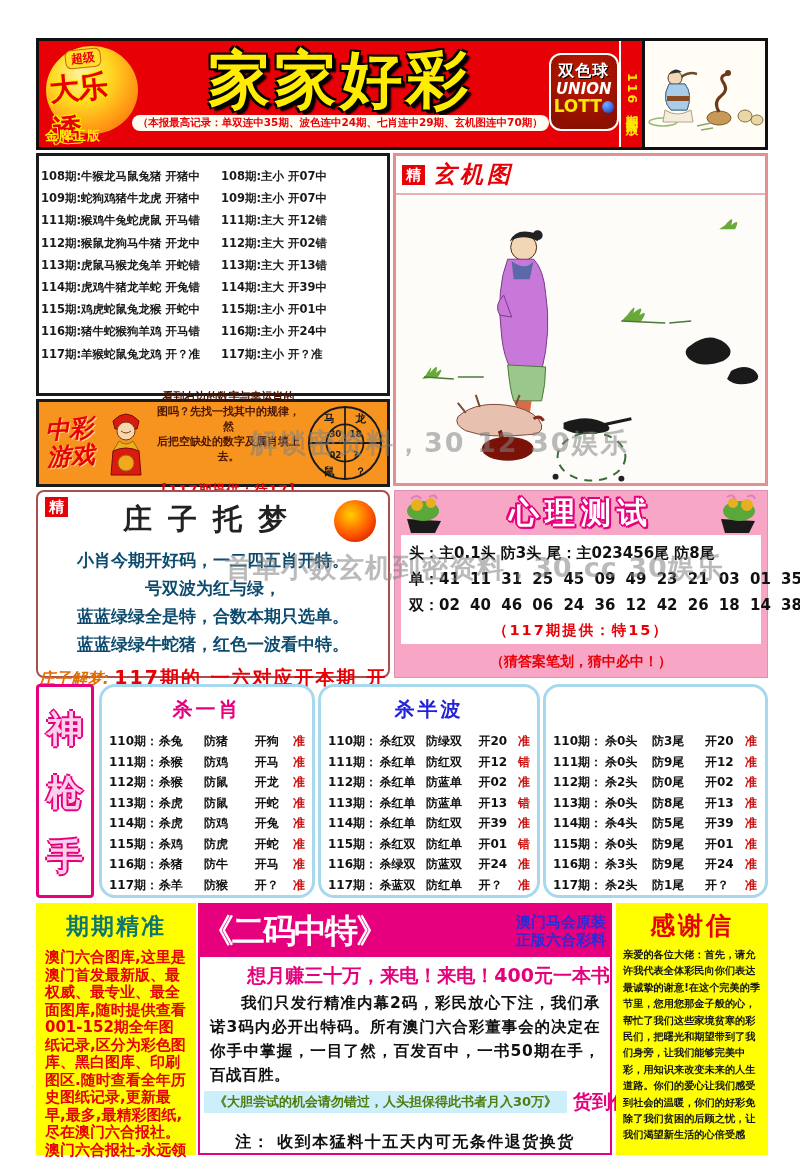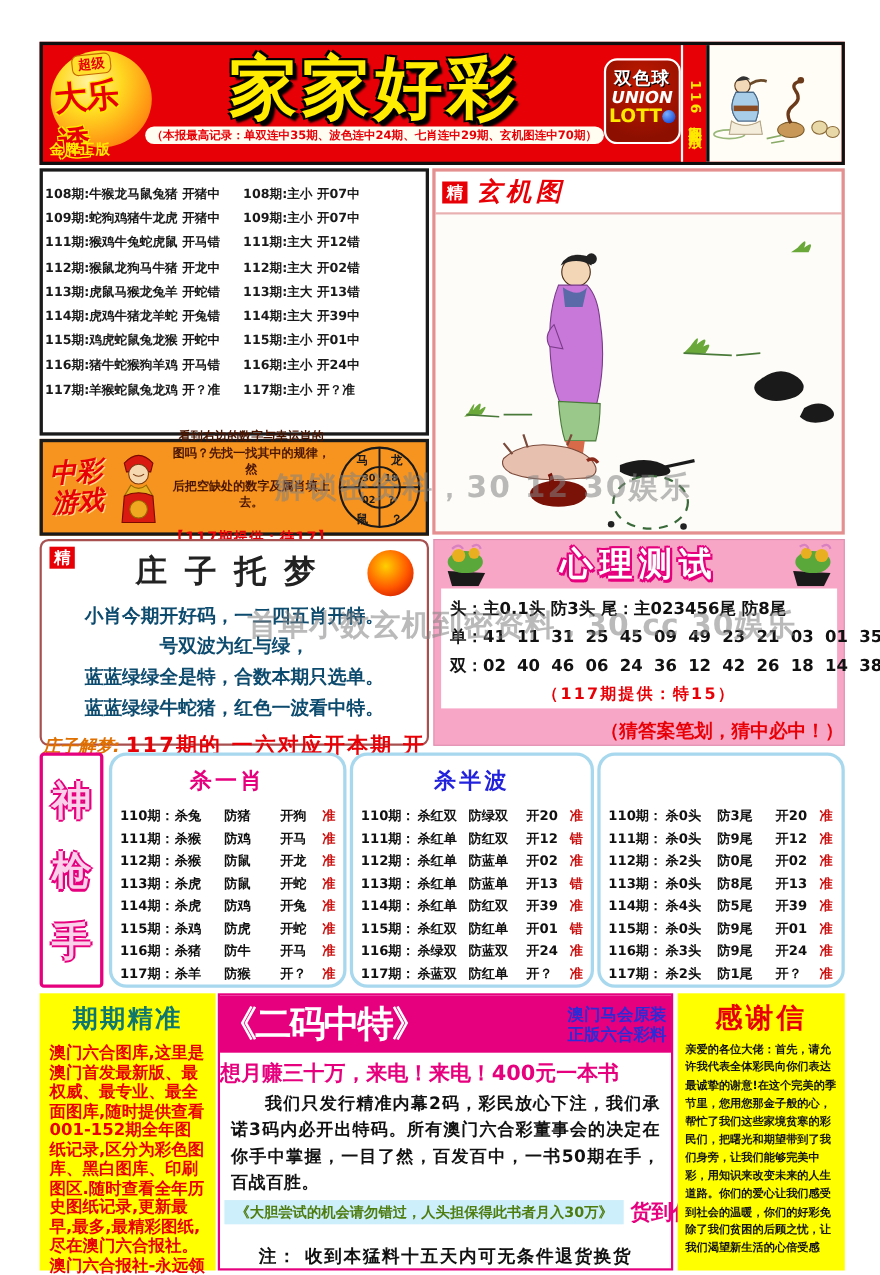--- a/index.html
+++ b/index.html
@@ -70,21 +70,21 @@
   
   #xinli{left:394px;top:490px;width:374px;height:188px;background:#f8a6c6;border:1px solid #df8fb0;box-sizing:border-box;}
   #xl-head{position:relative;height:44px;display:flex;align-items:center;justify-content:center;}
   #xl-title{font-size:30px;font-weight:900;color:#fff;letter-spacing:6px;
     text-shadow:2px 0 0 #e6007e,-2px 0 0 #e6007e,0 2px 0 #e6007e,0 -2px 0 #e6007e,2px 2px 0 #e6007e,-2px -2px 0 #e6007e;}
   .xl-decor{position:absolute;top:2px;}
   #xl-body{margin:0 6px;background:#fff;padding:5px 8px 4px 8px;}
   .xl-line{font-size:15px;font-weight:900;color:#111;line-height:26px;white-space:nowrap;}
   .xl-nums{word-spacing:5px;}
   #xl-provide{text-align:center;color:#e80007;font-size:14.5px;font-weight:900;margin-top:3px;letter-spacing:2px;}
-  #xl-note{text-align:right;color:#e80007;font-size:17px;font-weight:900;padding-top:9px;}
+  #xl-note{text-align:center;color:#e80007;font-size:14px;font-weight:900;padding-top:9px;}
 
   
   #shen{left:36px;top:684px;width:58px;height:214px;border:3px solid #e6007e;border-radius:4px;
     box-sizing:border-box;background:#fff;text-align:center;padding-top:10px;}
   .shen-ch{font-size:36px;line-height:64px;font-weight:900;color:#fbd0ea;
     text-shadow:2px 0 0 #e6007e,-2px 0 0 #e6007e,0 2px 0 #e6007e,0 -2px 0 #e6007e,1px 1px 0 #e6007e;}
   .kill-panel{top:684px;height:214px;background:#fff;border:3px solid #a8d8ee;border-radius:16px;box-sizing:border-box;}
   #sha1{left:99px;width:216px;}
   #sha2{left:318px;width:222px;}
   #sha3{left:543px;width:225px;}
@@ -100,21 +100,21 @@
   .sv{color:#cc1111;}
 
   
   #qiqi{left:36px;top:903px;width:160px;height:252px;background:#ffff00;box-sizing:border-box;padding:4px 2px;}
   #qiqi-title{text-align:center;color:#0f766e;font-size:23px;font-weight:900;letter-spacing:2px;margin:4px 0 7px 0;}
   #qiqi-body{color:#e80007;font-size:15px;font-weight:900;line-height:17.5px;padding:0 7px;text-align:left;}
   #erma{left:198px;top:903px;width:414px;height:252px;background:#fff;border:2px solid #e6007e;box-sizing:border-box;}
   #erma-head{background:#e6007e;height:52px;display:flex;align-items:center;}
   #erma-title{flex:1;color:#fff;font-size:33px;font-weight:900;letter-spacing:-2px;white-space:nowrap;padding-left:1px;}
   #erma-right{text-align:left;color:#2b2bd8;font-size:15px;font-weight:900;line-height:18px;padding-right:4px;white-space:nowrap;}
-  #erma-slogan{color:#e6007e;font-size:19px;font-weight:900;text-align:left;margin:6px 0 2px 0;white-space:nowrap;}
+  #erma-slogan{color:#e6007e;font-size:19px;font-weight:900;text-align:right;margin:6px 0 2px 0;white-space:nowrap;}
   #erma-para{padding:0 10px;font-size:15.5px;font-weight:700;color:#111;line-height:24px;text-indent:2em;letter-spacing:0.5px;text-align:justify;}
   #erma-offer{display:flex;align-items:center;padding:2px 4px 0 4px;}
   #erma-blue{background:#cdeefb;color:#4d7c0f;font-size:13px;font-weight:900;padding:2px 10px;white-space:nowrap;}
   #erma-cod{color:#e6007e;font-size:19px;font-weight:900;margin-left:6px;white-space:nowrap;}
   #erma-note{text-align:center;font-size:16px;font-weight:700;color:#111;letter-spacing:1.5px;margin-top:17px;white-space:nowrap;}
   #ganxie{left:616px;top:903px;width:152px;height:252px;background:#ffff00;box-sizing:border-box;padding:2px 0;}
   #ganxie-title{text-align:center;color:#e80007;font-size:25px;font-weight:900;letter-spacing:3px;margin:4px 0 5px 0;}
   #ganxie-body{color:#141414;font-size:10.2px;font-weight:700;line-height:16.4px;padding:0 7px;}
 
   

